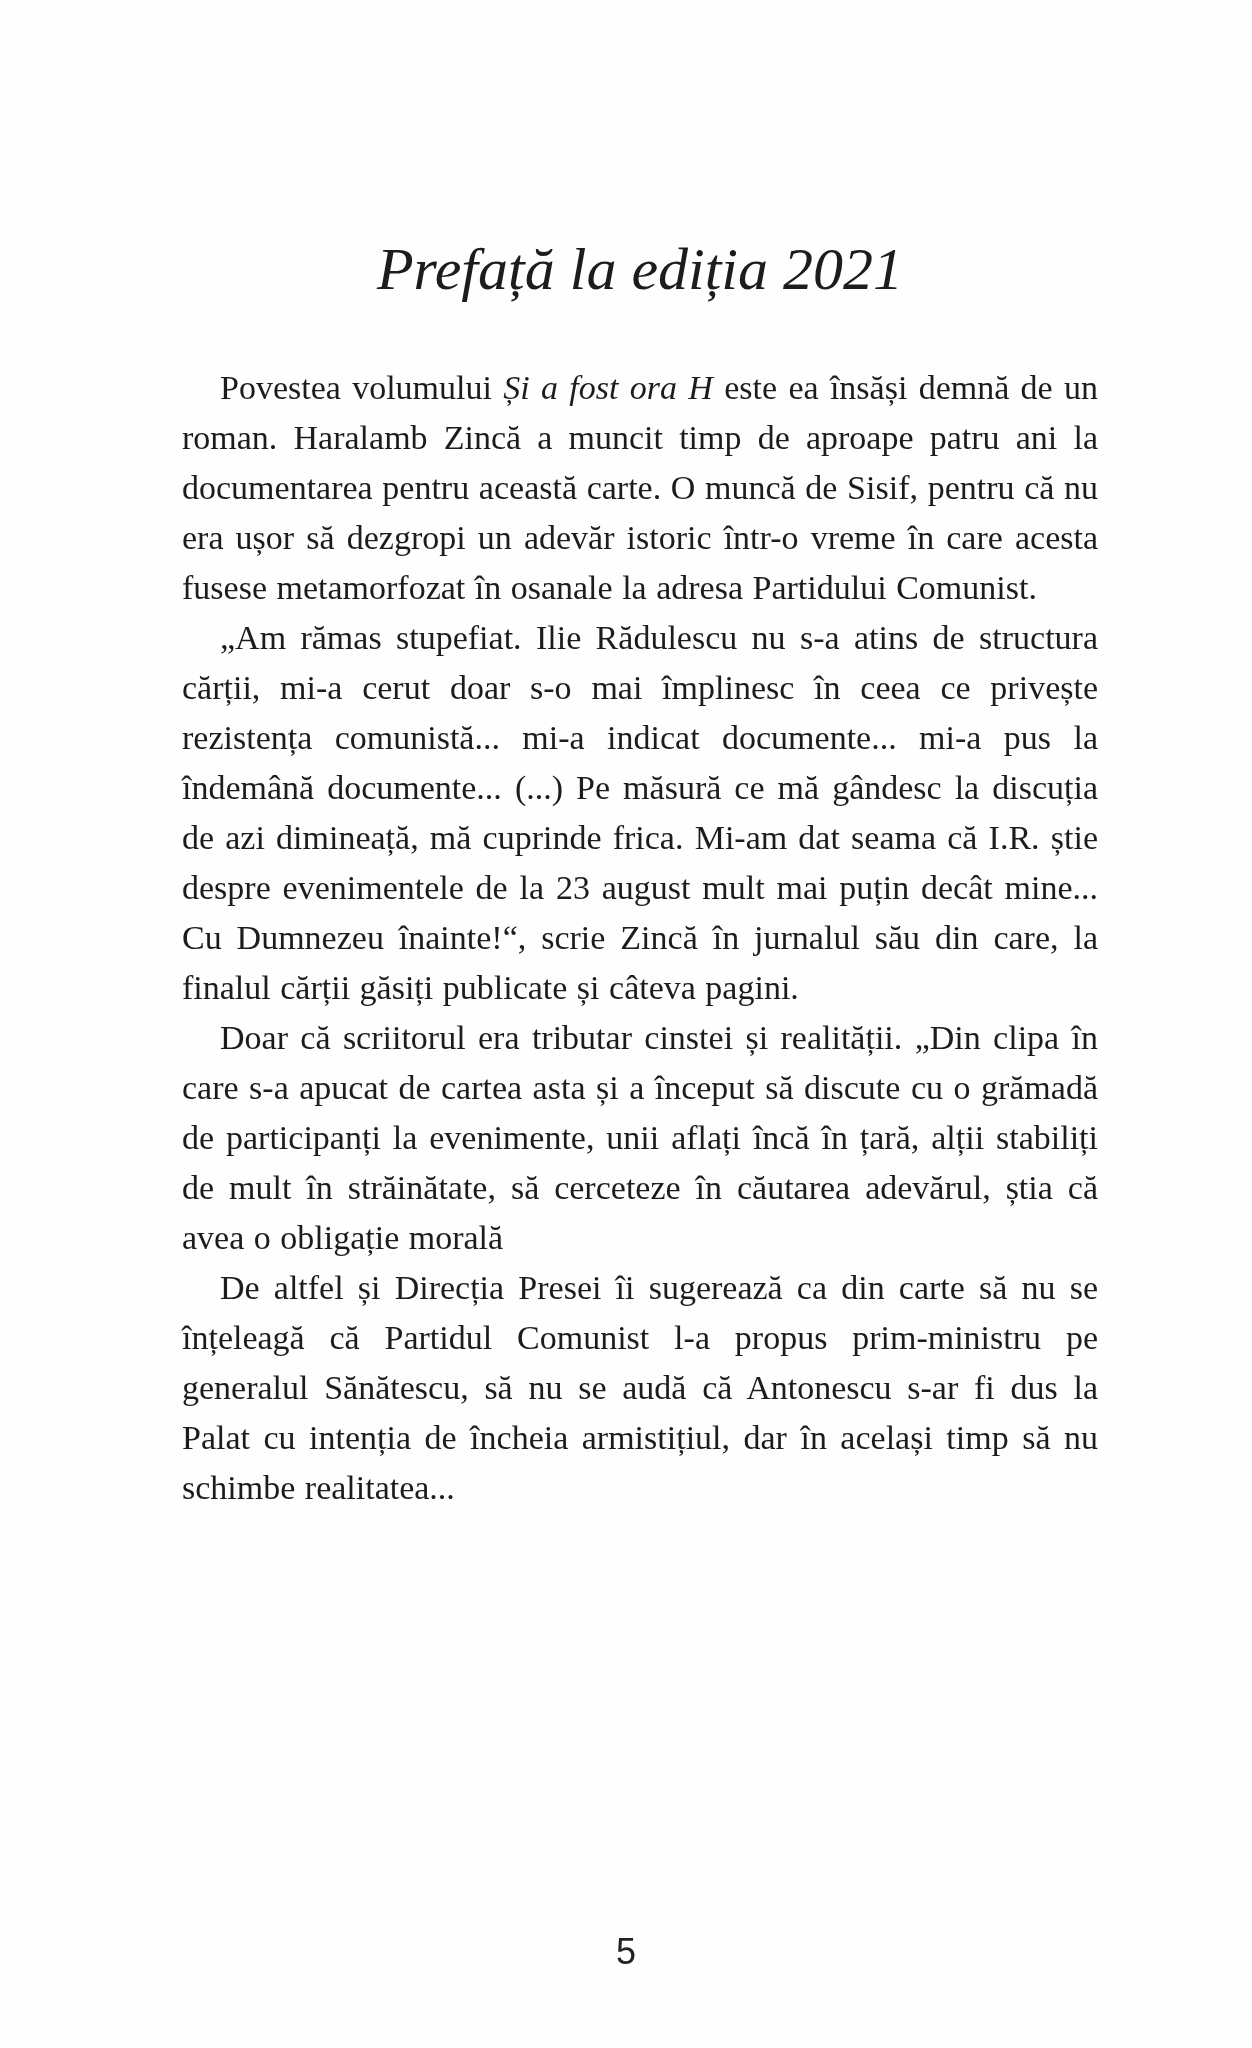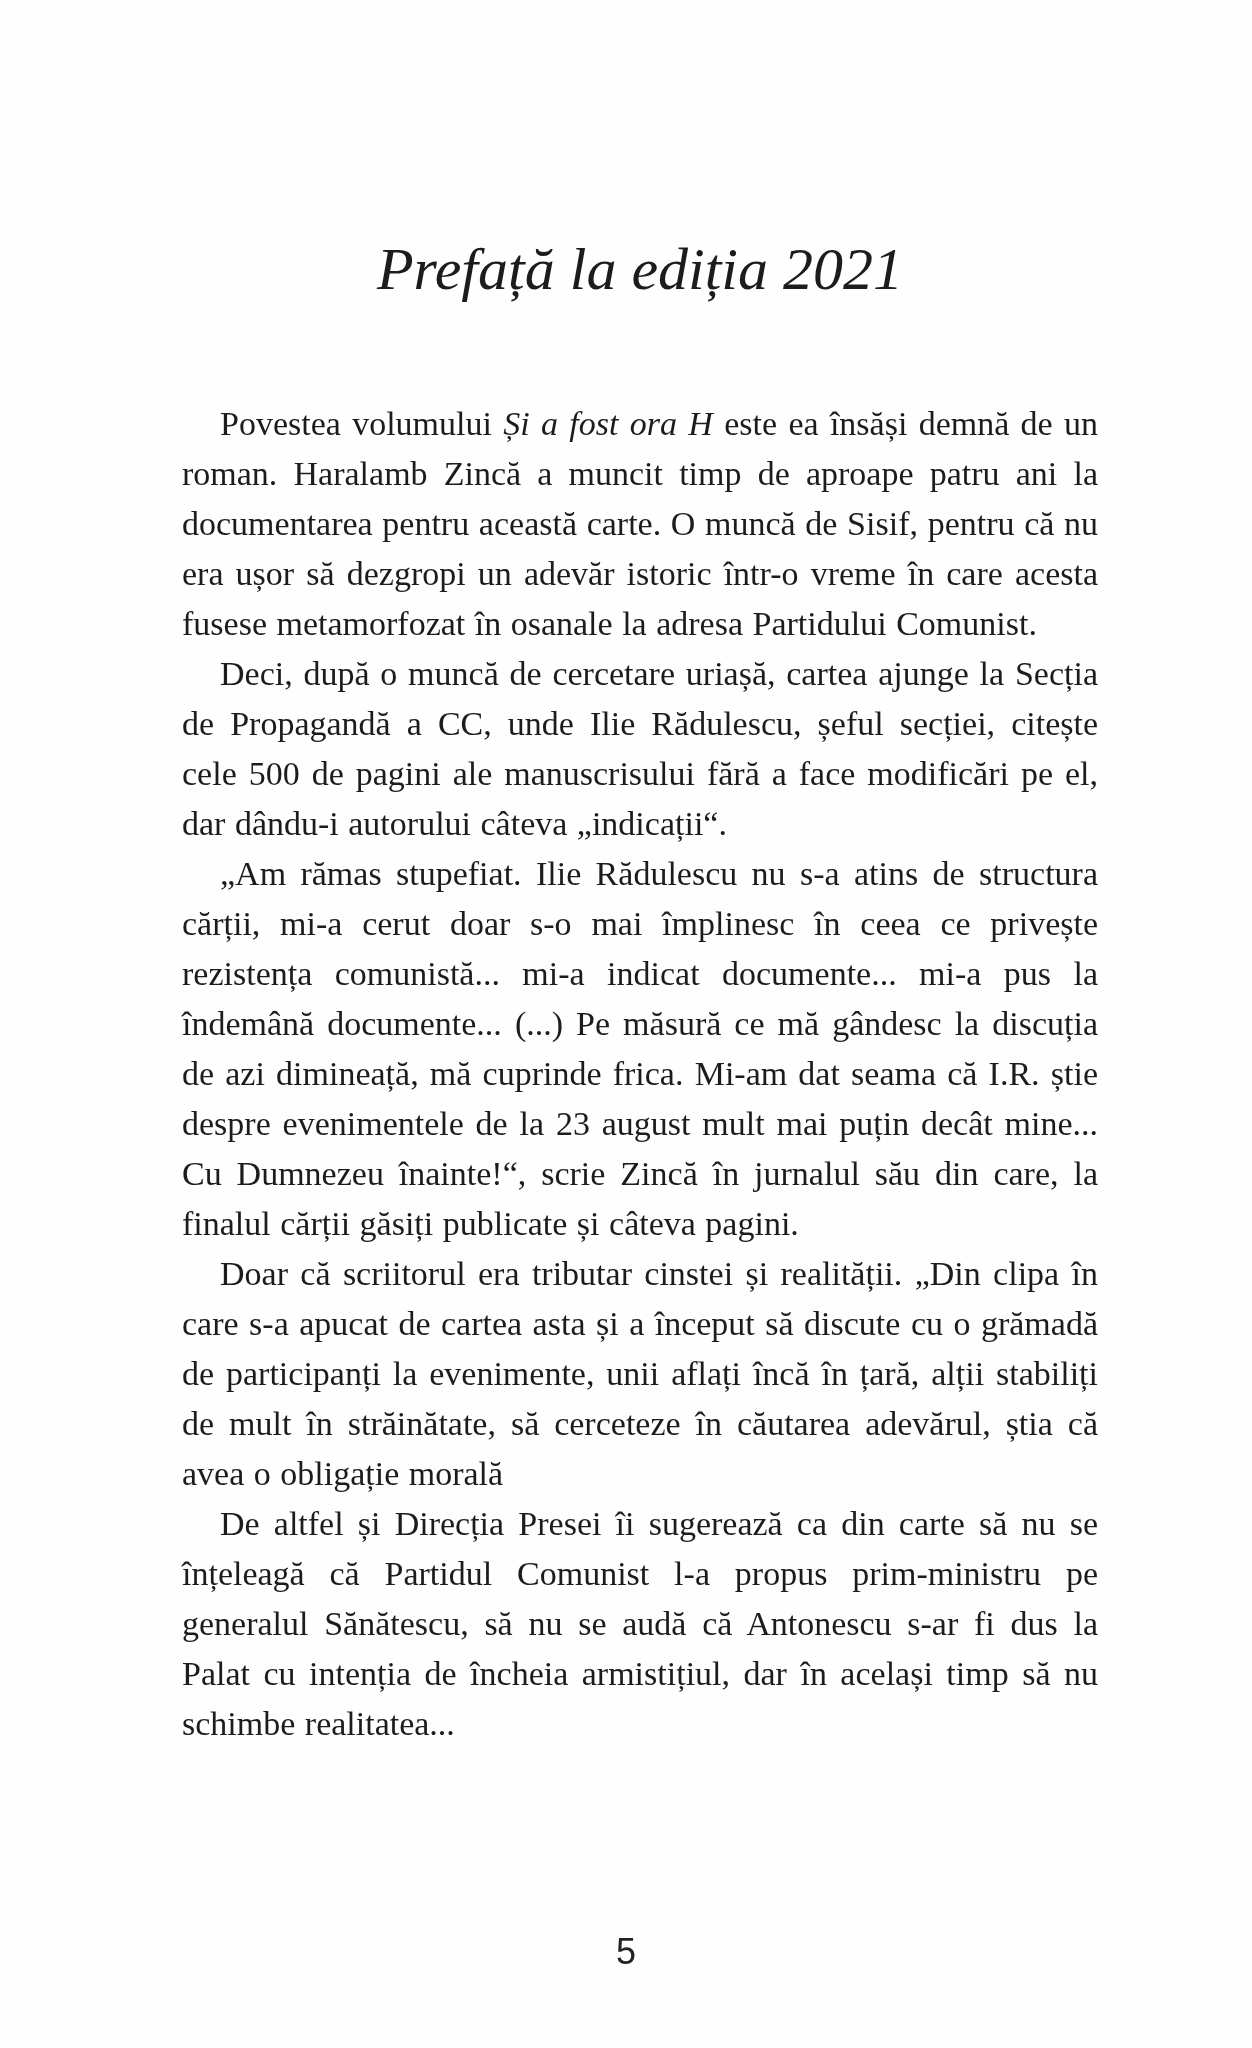--- a/index.html
+++ b/index.html
@@ -28,21 +28,21 @@
     font-family: "Liberation Serif", serif;
     font-style: italic;
     font-weight: normal;
     font-size: 60px;
     line-height: 60px;
     text-align: center;
     letter-spacing: 0;
     color: #1c1c1c;
   }
   .body-text {
-    margin-top: 100px;
+    margin-top: 64px;
   }
   .body-text p {
     margin: 0;
     font-family: "Liberation Serif", serif;
     font-size: 34px;
     line-height: 50px;
     text-align: justify;
     text-indent: 38px;
     color: #1c1c1c;
     word-spacing: 1px;
@@ -68,21 +68,20 @@
 <div class="page" style="background: rgb(254, 254, 254); color: rgb(28, 28, 28);">
 
   <h1 class="chapter-title">Prefață la ediția 2021</h1>
 
   <div class="body-text">
 
     <p>
       <span>Povestea volumului </span><span class="italic-run">Și a fost ora H</span><span> este ea însăși demnă de un roman. Haralamb Zincă a muncit timp de aproape patru ani la documentarea pentru această carte. O muncă de Sisif, pentru că nu era ușor să dezgropi un adevăr istoric într-o vreme în care acesta fusese metamorfozat în osanale la adresa Partidului Comunist.</span>
     </p>
 
-    <p>Deci, după o muncă de cercetare uriașă, cartea ajunge la Secția de Propagandă a CC, unde Ilie Rădulescu, șeful secției, citește cele 500 de pagini ale manuscrisului fără a face modificări pe el, dar dându-i autorului câteva „indicații“.</p>
 
     <p>„Am rămas stupefiat. Ilie Rădulescu nu s-a atins de structura cărții, mi-a cerut doar s-o mai împlinesc în ceea ce privește rezistența comunistă... mi-a indicat documente... mi-a pus la îndemână documente... (...) Pe măsură ce mă gândesc la discuția de azi dimineață, mă cuprinde frica. Mi-am dat seama că I.R. știe despre evenimentele de la 23 august mult mai puțin decât mine... Cu Dumnezeu înainte!“, scrie Zincă în jurnalul său din care, la finalul cărții găsiți publicate și câteva pagini.</p>
 
     <p>Doar că scriitorul era tributar cinstei și realității. „Din clipa în care s-a apucat de cartea asta și a început să discute cu o grămadă de participanți la evenimente, unii aflați încă în țară, alții stabiliți de mult în străinătate, să cerceteze în căutarea adevărul, știa că avea o obligație morală</p>
 
     <p>De altfel și Direcția Presei îi sugerează ca din carte să nu se înțeleagă că Partidul Comunist l-a propus prim-ministru pe generalul Sănătescu, să nu se audă că Antonescu s-ar fi dus la Palat cu intenția de încheia armistițiul, dar în același timp să nu schimbe realitatea...</p>
 
   </div>
 
   <div class="page-number">5</div>

